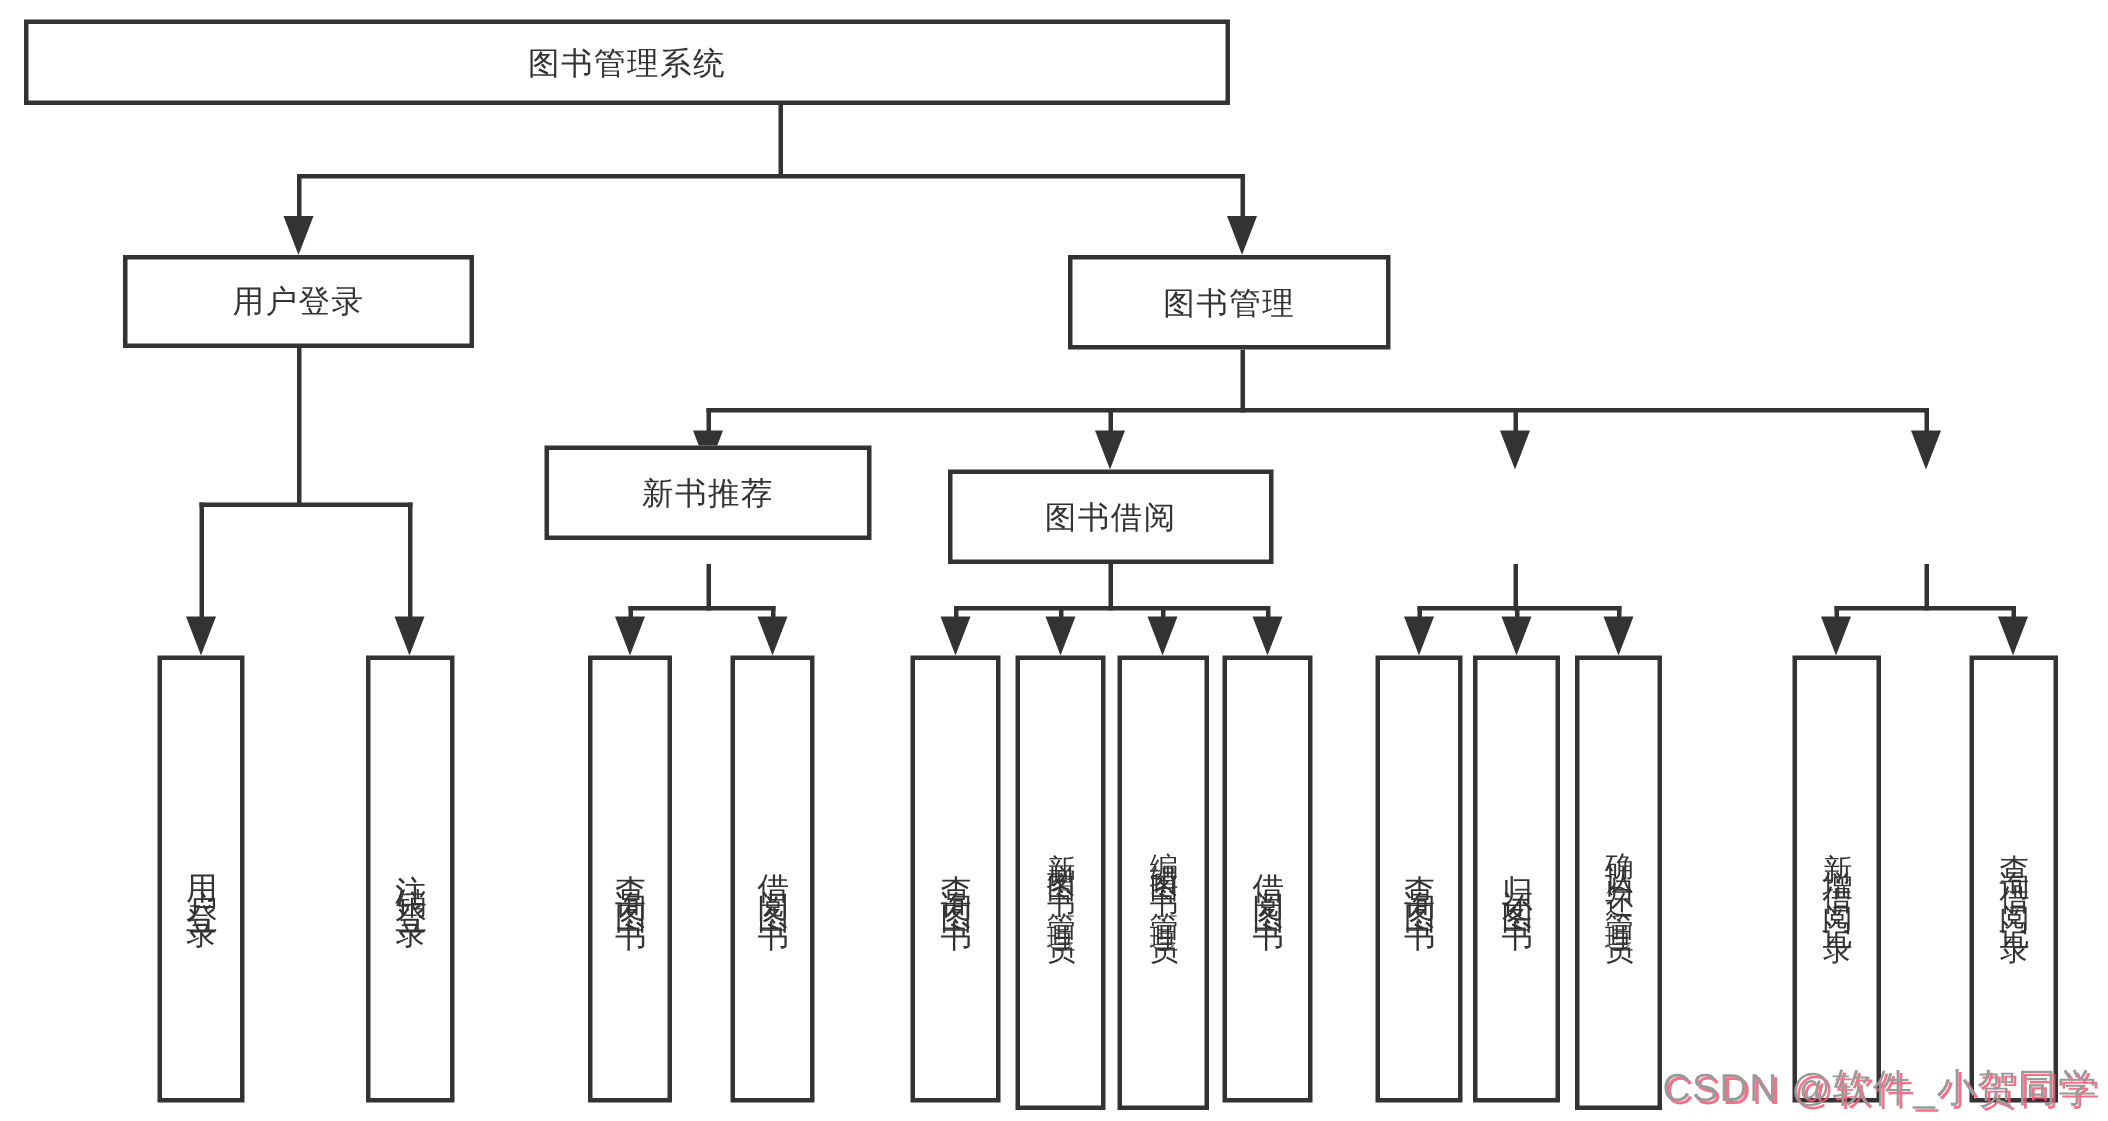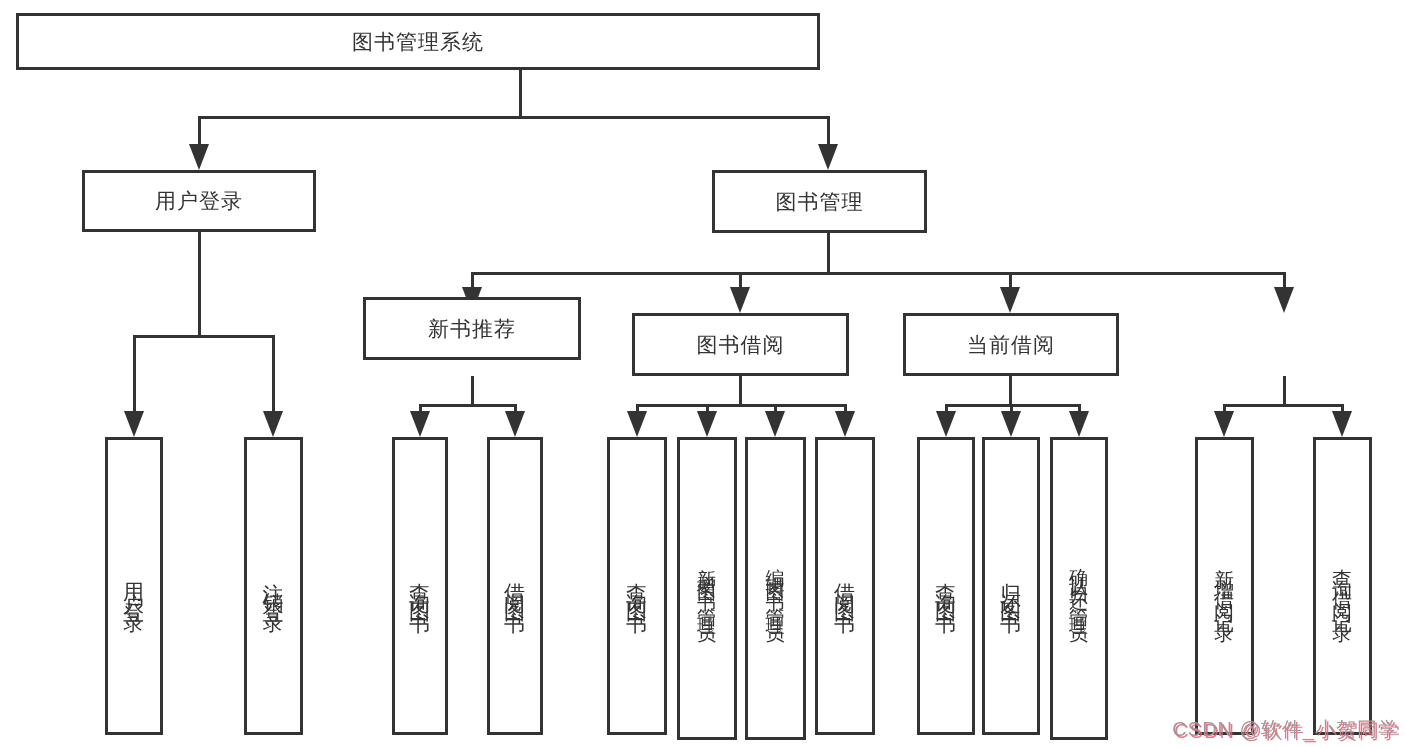--- a/index.html
+++ b/index.html
@@ -30,21 +30,21 @@
     display:flex;align-items:center;justify-content:center;
   }
   .vtext{
     writing-mode:vertical-rl;text-orientation:mixed;
     font-size:21px;letter-spacing:10px;color:#333;line-height:1;
   }
   .vtext.mid{font-size:20px;letter-spacing:11px;}
   .vtext.long{font-size:19px;letter-spacing:8px;}
   .watermark{
     position:absolute;right:6px;bottom:4px;
-    font-size:20px;color:#9a9a9a;letter-spacing:1px;
+    font-size:26px;color:#9a9a9a;letter-spacing:1px;
     text-shadow:2px 2px 0 rgba(252,85,113,0.85);
     white-space:nowrap;
   }
 </style>
 </head>
 <body>
 
 <div class="stage">
 
   <div class="ln v" style="left:519px;top:70px;height:48px"></div>
@@ -117,23 +117,20 @@
   <div class="node" style="left:712px;top:170px;width:215px;height:63px">
     <span>图书管理</span>
   </div>
 
   <div class="node" style="left:363px;top:297px;width:218px;height:63px">
     <span>新书推荐</span>
   </div>
   <div class="node" style="left:632px;top:313px;width:217px;height:63px">
     <span>图书借阅</span>
   </div>
-  <div class="node" style="left:903px;top:313px;width:216px;height:63px">
-    <span>当前借阅</span>
-  </div>
 
   <div class="vnode" style="left:105px;top:437px;width:58px;height:298px">
     <span class="vtext">用户登录</span>
   </div>
   <div class="vnode" style="left:244px;top:437px;width:59px;height:298px">
     <span class="vtext">注销登录</span>
   </div>
 
   <div class="vnode" style="left:392px;top:437px;width:56px;height:298px">
     <span class="vtext">查询图书</span>

